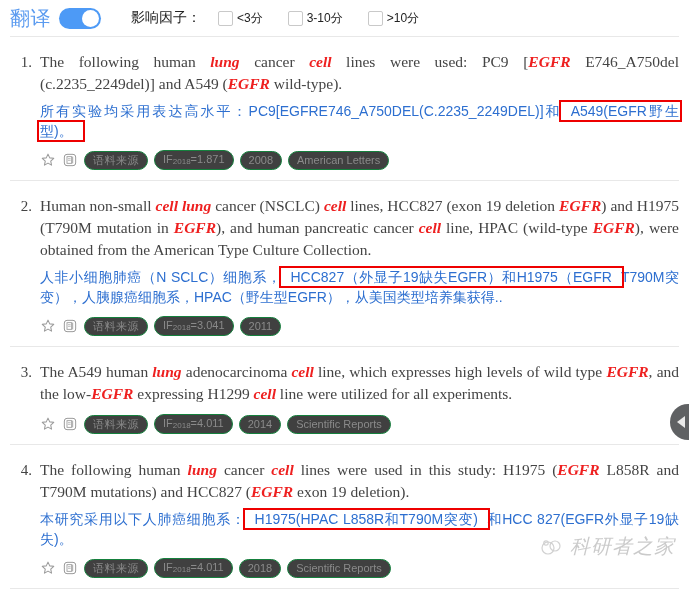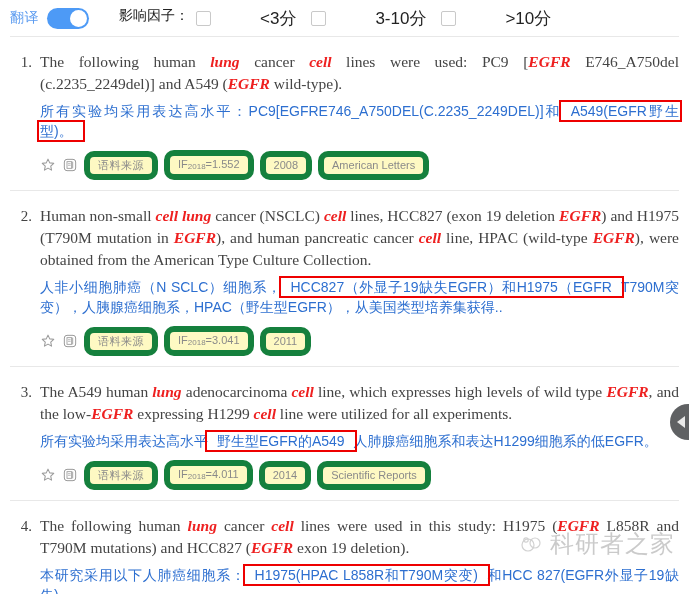--- a/index.html
+++ b/index.html
@@ -20,21 +20,21 @@
   .toolbar {
     display: flex;
     align-items: center;
     height: 36px;
     padding: 0 10px;
     box-sizing: border-box;
     gap: 8px;
   }
   .toolbar-label {
     color: #5b9bf0;
-    font-size: 14px;
+    font-size: 20px;
     letter-spacing: 0.5px;
   }
   .switch {
     width: 42px;
     height: 21px;
     border-radius: 11px;
     background: #4d9af6;
     position: relative;
     cursor: pointer;
     flex: none;
@@ -43,23 +43,23 @@
     position: absolute;
     top: 2px;
     right: 2px;
     width: 17px;
     height: 17px;
     border-radius: 50%;
     background: #fff;
   }
   .filters {
     display: flex;
-    align-items: flex-start;
+    align-items: center;
     margin-left: 22px;
-    gap: 3px;
+    gap: 13px;
   }
   .filters-title {
     font-size: 14px;
     color: #222;
     margin-right: 4px;
     white-space: nowrap;
   }
   .cb-wrap {
     display: flex;
     align-items: center;
@@ -70,23 +70,22 @@
   }
   .cb-box {
     width: 13px;
     height: 13px;
     border: 1px solid #c9c9c9;
     border-radius: 2px;
     background: #fff;
     flex: none;
   }
   .cb-text {
-    font-size: 17px;
+    font-size: 12px;
     color: #222;
-    margin-left: 45px;
   }
 
   
   .results {
     padding: 0 10px;
   }
   .entry {
     display: flex;
     padding-top: 14px;
     padding-bottom: 4px;
@@ -140,28 +139,28 @@
     margin-top: 9px;
   }
   .icon-btn {
     width: 16px;
     height: 16px;
     flex: none;
     cursor: pointer;
   }
   .icon-btn svg { display: block; }
   .chip {
-    border: 6px solid #15803d;
+    border: 1px solid #15803d;
     border-radius: 10px;
     padding: 1px 8px;
     font-size: 11px;
     color: #8a8a8a;
     line-height: 15px;
     white-space: nowrap;
-    background: #fef9c3;
+    background: #404040;
     cursor: pointer;
   }
   .chip sub {
     font-size: 8px;
     vertical-align: baseline;
     position: relative;
     bottom: -1px;
   }
   .chip-cn { letter-spacing: 0.5px; }
 
@@ -199,23 +198,24 @@
     position: absolute;
     right: 14px;
     bottom: 34px;
     display: flex;
     align-items: center;
     gap: 6px;
     opacity: 0.38;
     pointer-events: none;
   }
   .watermark .wm-text {
-    font-size: 24px;
+    font-size: 20px;
     color: #777;
     letter-spacing: 1px;
+    font-style: italic;
   }
 </style>
 </head>
 <body>
 
 <div class="toolbar">
   <span class="toolbar-label">翻译</span>
   <div class="switch">
     <div class="knob"></div>
   </div>
@@ -253,21 +253,21 @@
           <span class="icon-btn">
             <svg viewBox="0 0 24 24" width="16" height="16">
               <rect x="3.5" y="3.5" width="17" height="17" rx="4" fill="none" stroke="#9b9b9b" stroke-width="1.5"></rect>
               <rect x="7.5" y="7" width="7" height="10" fill="none" stroke="#9b9b9b" stroke-width="1.3"></rect>
               <line x1="16" y1="7" x2="16" y2="17" stroke="#9b9b9b" stroke-width="1.3"></line>
               <line x1="9" y1="10" x2="13" y2="10" stroke="#9b9b9b" stroke-width="1"></line>
               <line x1="9" y1="12.5" x2="13" y2="12.5" stroke="#9b9b9b" stroke-width="1"></line>
             </svg>
           </span>
           <span class="chip chip-cn">语料来源</span>
-          <span class="chip"><span>IF</span><sub>2018</sub><span>=1.552</span></span>
+          <span class="chip"><span>IF</span><sub>2018</sub><span>=1.871</span></span>
           <span class="chip">2008</span>
           <span class="chip">American Letters</span>
         </div>
       </div>
     </div>
     <div class="divider" style="margin: 6px 0px 0px;"></div>
     <div class="entry">
       <div class="entry-num">2.</div>
       <div class="entry-body">
         <div class="src-text"><span>Human non-small </span><span class="kw">cell lung</span><span> cancer (NSCLC) </span><span class="kw">cell</span><span> lines, HCC827 (exon 19 deletion </span><span class="kw">EGFR</span><span>) and H1975 (T790M mutation in </span><span class="kw">EGFR</span><span>), and human pancreatic cancer </span><span class="kw">cell</span><span> line, HPAC (wild-type </span><span class="kw">EGFR</span><span>), were obtained from the American Type Culture Collection.</span></div>
@@ -291,21 +291,20 @@
           <span class="chip"><span>IF</span><sub>2018</sub><span>=3.041</span></span>
           <span class="chip">2011</span>
         </div>
       </div>
     </div>
     <div class="divider" style="margin: 6px 0px 0px;"></div>
     <div class="entry">
       <div class="entry-num">3.</div>
       <div class="entry-body">
         <div class="src-text"><span>The A549 human </span><span class="kw">lung</span><span> adenocarcinoma </span><span class="kw">cell</span><span> line, which expresses high levels of wild type </span><span class="kw">EGFR</span><span>, and the low-</span><span class="kw">EGFR</span><span> expressing H1299 </span><span class="kw">cell</span><span> line were utilized for all experiments.</span></div>
-        <div class="trans-text"><span>所有实验均采用表达高水平</span><span class="hl">野生型EGFR的A549</span><span>人肺腺癌细胞系和表达H1299细胞系的低EGFR。</span></div>
         <div class="chips">
           <span class="icon-btn">
             <svg viewBox="0 0 24 24" width="16" height="16">
               <path d="M12 3.2l2.6 5.6 6 .7-4.5 4.2 1.2 6-5.3-3-5.3 3 1.2-6L3.4 9.5l6-.7z" fill="none" stroke="#9b9b9b" stroke-width="1.6" stroke-linejoin="round"></path>
             </svg>
           </span>
           <span class="icon-btn">
             <svg viewBox="0 0 24 24" width="16" height="16">
               <rect x="3.5" y="3.5" width="17" height="17" rx="4" fill="none" stroke="#9b9b9b" stroke-width="1.5"></rect>
               <rect x="7.5" y="7" width="7" height="10" fill="none" stroke="#9b9b9b" stroke-width="1.3"></rect>

